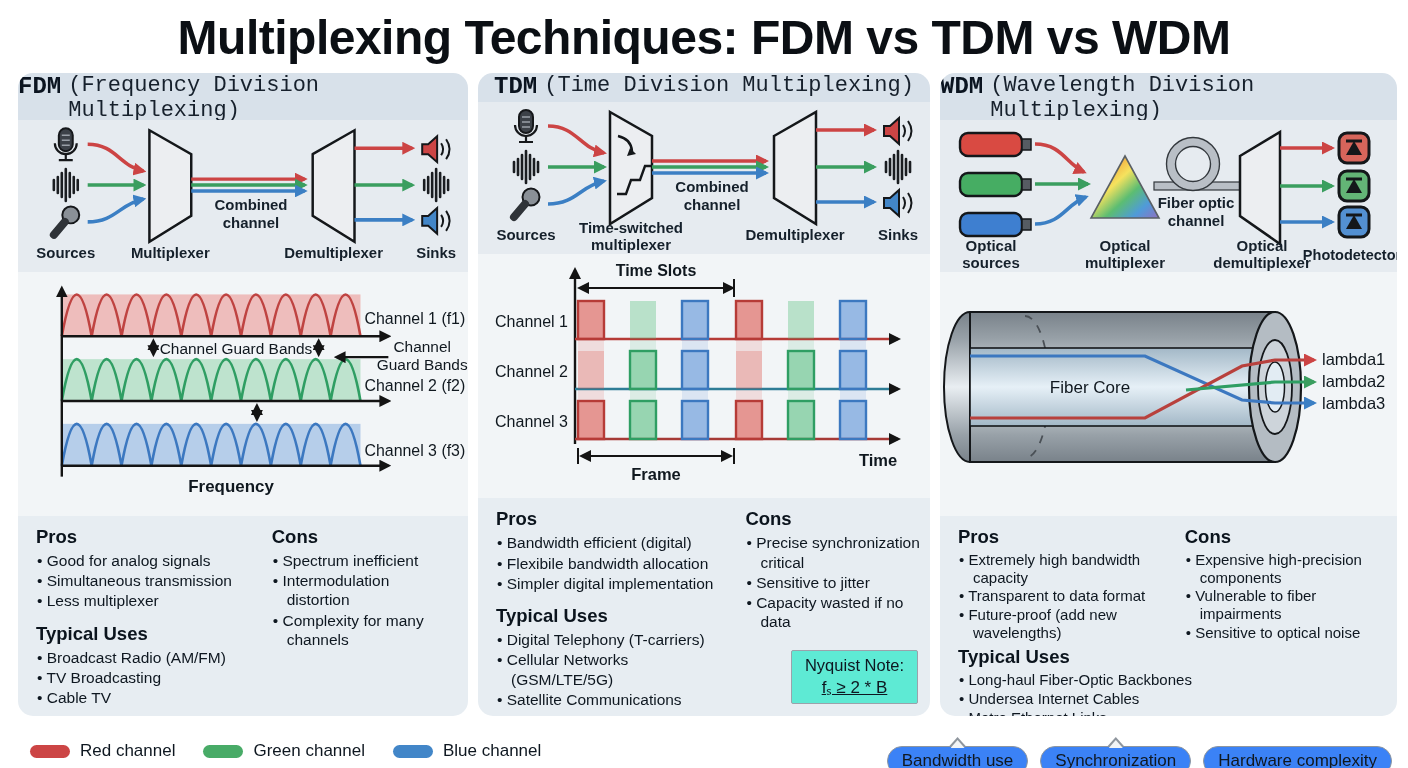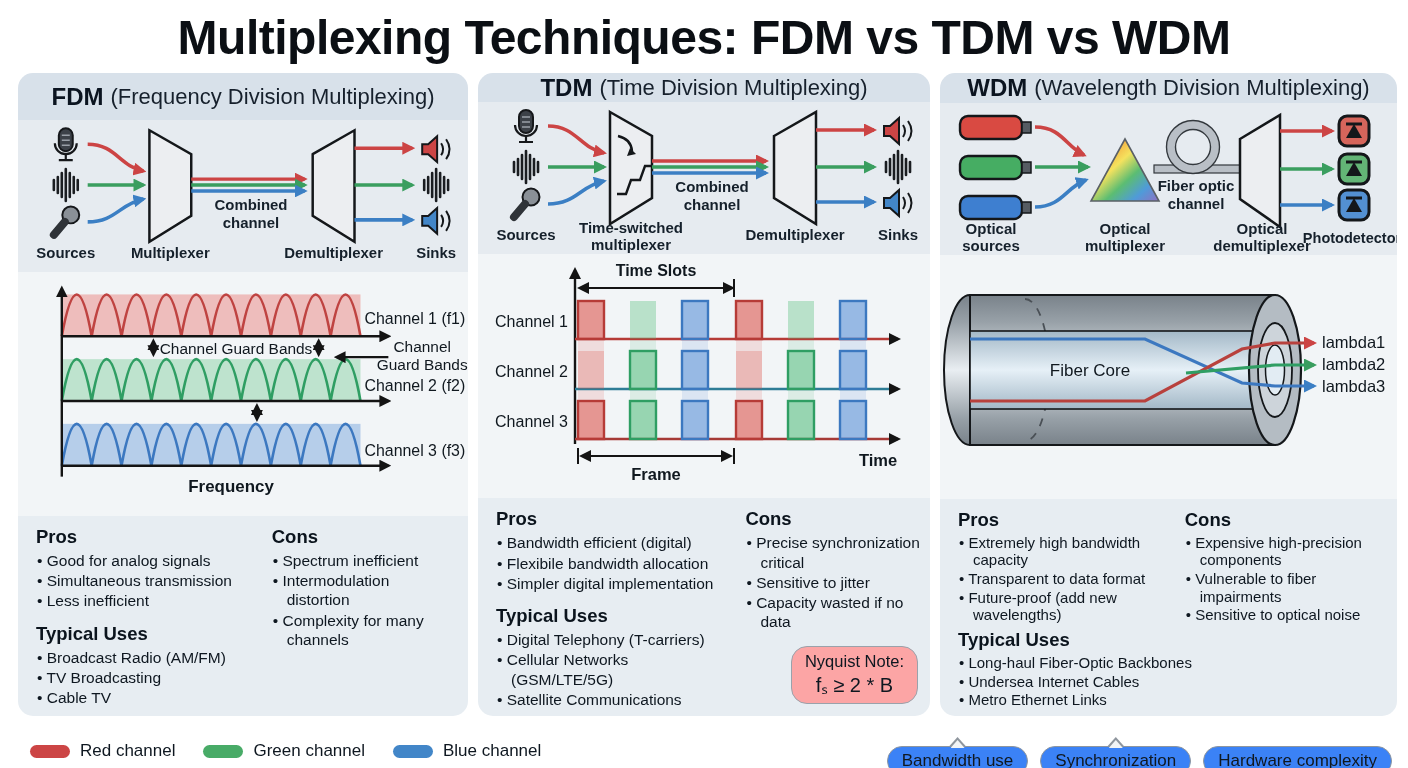--- a/index.html
+++ b/index.html
@@ -1,42 +1,42 @@
 <!DOCTYPE html>
 <html><head>
 <meta charset="utf-8">
 <style>
   html,body{margin:0;padding:0;width:1408px;height:768px;overflow:hidden;background:#ffffff;
     font-family:"Liberation Sans", sans-serif;color:#0e1720;}
   .page-title{text-align:center;font-size:48px;font-weight:bold;letter-spacing:-0.5px;margin:10px 0 8px 0;color:#0b0f14;}
   .panels{display:flex;gap:10px;padding:0 13px 0 18px;}
   .panel{border-radius:15px;overflow:hidden;display:flex;flex-direction:column;height:643px;}
   .panel.fdm{flex:0 0 450px;} .panel.tdm{flex:0 0 452px;} .panel.wdm{flex:0 0 457px;}
-  .panel-header{height:47px;background:#d8e1ea;display:flex;align-items:center;justify-content:center;gap:7px;}
+  .panel-header{height:47px;background:#d8e1ea;display:flex;justify-content:center;gap:7px;font-family:Liberation Mono, monospace;}
   .panel-header .acr{font-size:24px;font-weight:bold;color:#0b1420;}
   .panel-header .sub{font-size:22px;font-weight:500;color:#16202c;}
   .panel-flow{height:152px;background:#e6ebf0;}
   .panel-chart{height:244px;background:#f2f5f7;}
   .panel-info{flex:1;background:#e7edf2;padding:8px 14px 6px 18px;position:relative;}
   svg{display:block;font-family:"Liberation Sans", sans-serif;}
   .cols{display:grid;column-gap:10px;}
   .fdm .cols{grid-template-columns:54% 44%;}
   .tdm .cols{grid-template-columns:57% 42%;}
   .wdm .cols{grid-template-columns:51% 47%;}
   .panel-info h3{font-size:18.5px;margin:2px 0 3px 0;color:#0b141d;}
   .panel-info h3.uses{margin-top:12px;}
   .panel-info ul{margin:1px;padding:0;list-style:none;}
   .panel-info li{font-size:15.5px;line-height:1.24;padding-left:14px;text-indent:-14px;margin:1px 0;}
   .panel-info li::before{content:"• ";}
   .wdm .panel-info li{font-size:15px;line-height:1.18;}
   .wdm .uses-block{grid-column:1 / -1;}
-  .nyquist{position:absolute;right:12px;bottom:12px;background:#fca5a5;border:1.5px solid #9aa2ab;
-    border-radius:16px;padding:5px 13px;text-align:center;}
+  .nyquist{position:absolute;right:12px;bottom:12px;background:#5eead4;border:1.5px solid #9aa2ab;
+    border-radius:2px;padding:5px 13px;text-align:center;}
   .nyquist .nt{font-size:16.5px;}
-  .nyquist .nf{font-size:20px;}
+  .nyquist .nf{font-size:17px;text-decoration:underline;}
   .bottom-row{display:flex;justify-content:space-between;align-items:center;margin-top:10px;padding:0 16px 0 30px;}
   .legend{display:flex;gap:28px;align-items:center;}
   .legend-item{display:flex;gap:10px;align-items:center;}
   .swatch{width:40px;height:13px;border-radius:7px;display:inline-block;}
   .legend-label{font-size:17px;}
   .tags{display:flex;gap:12px;}
   .tag{position:relative;background:#3b82f6;border:1.5px solid #8f969e;border-radius:16px;
     padding:4px 14px;font-size:17px;color:#10181f;margin-top:20px;}
   .tag:nth-child(1)::before,.tag:nth-child(2)::before{content:"";position:absolute;top:-10px;left:calc(50% - 9px);
     width:18px;height:10px;background:#8f969e;clip-path:polygon(50% 0,100% 100%,0 100%);}
@@ -174,21 +174,21 @@
         <text x="214" y="220" text-anchor="middle" font-size="17" font-weight="600" fill="#10181f">Frequency</text>
       </svg>
     </div>
     <div class="panel-info">
       <div class="cols">
         <div>
           <h3>Pros</h3>
           <ul>
             <li>Good for analog signals</li>
             <li>Simultaneous transmission</li>
-            <li>Less inefficient</li>
+            <li>Less multiplexer</li>
           </ul>
           <h3 class="uses">Typical Uses</h3>
           <ul>
             <li>Broadcast Radio (AM/FM)</li>
             <li>TV Broadcasting</li>
             <li>Cable TV</li>
           </ul>
         </div>
         <div>
           <h3>Cons</h3>

